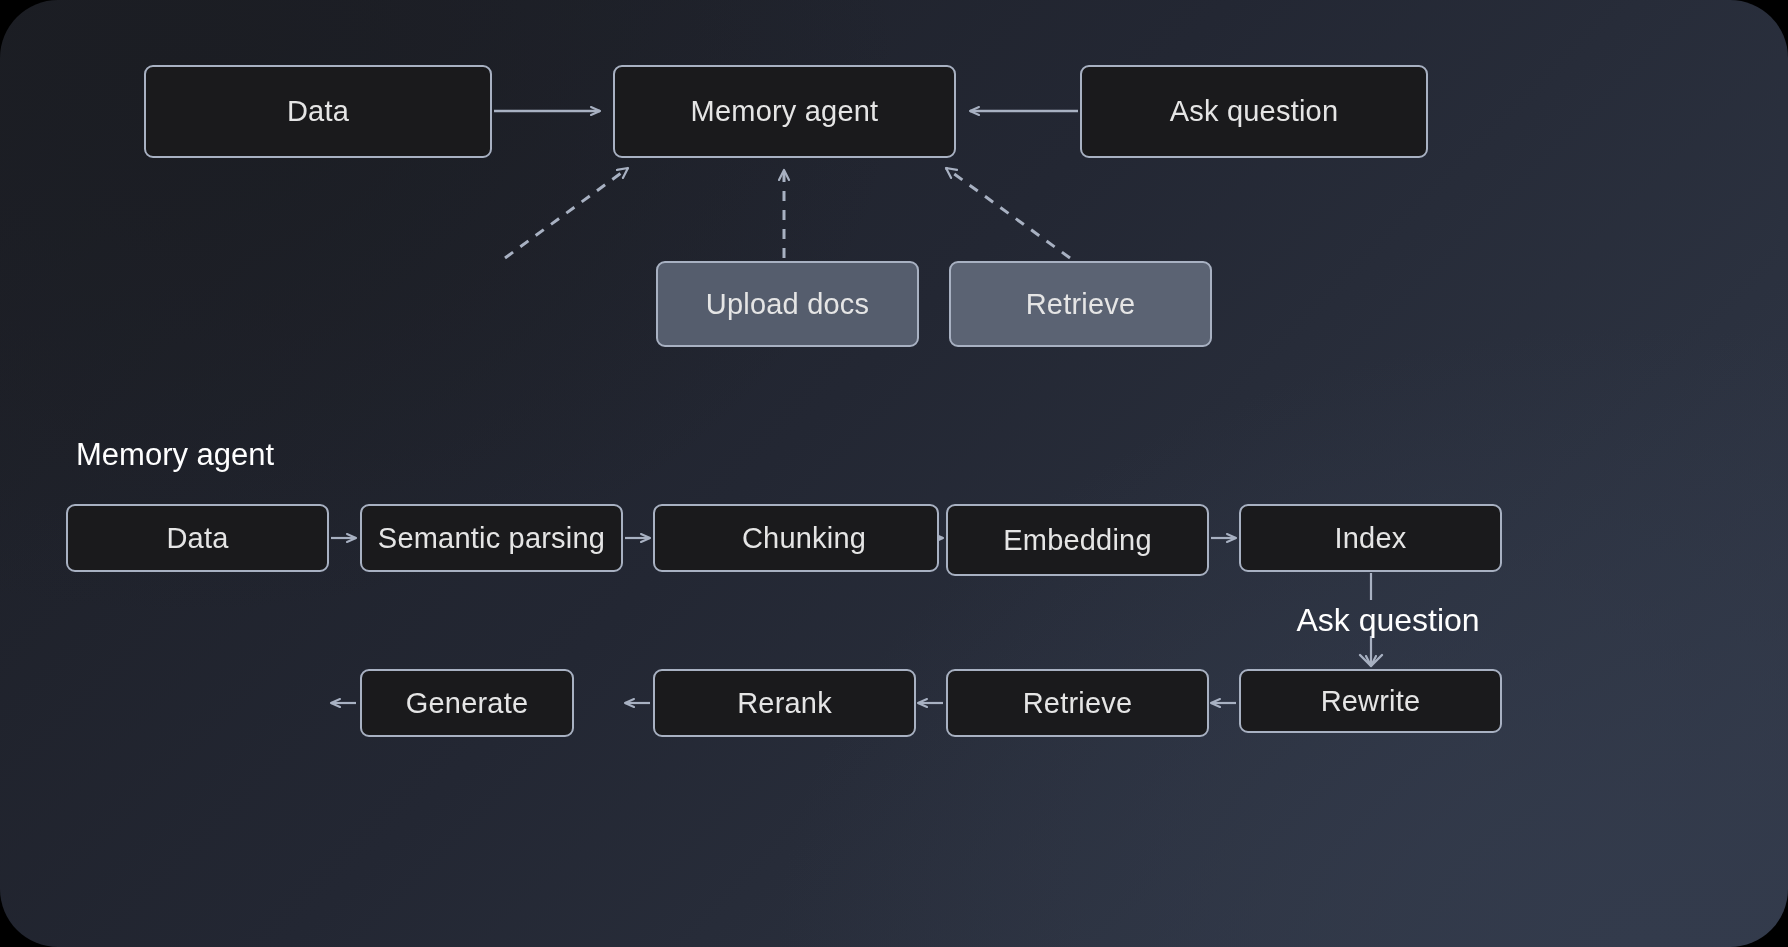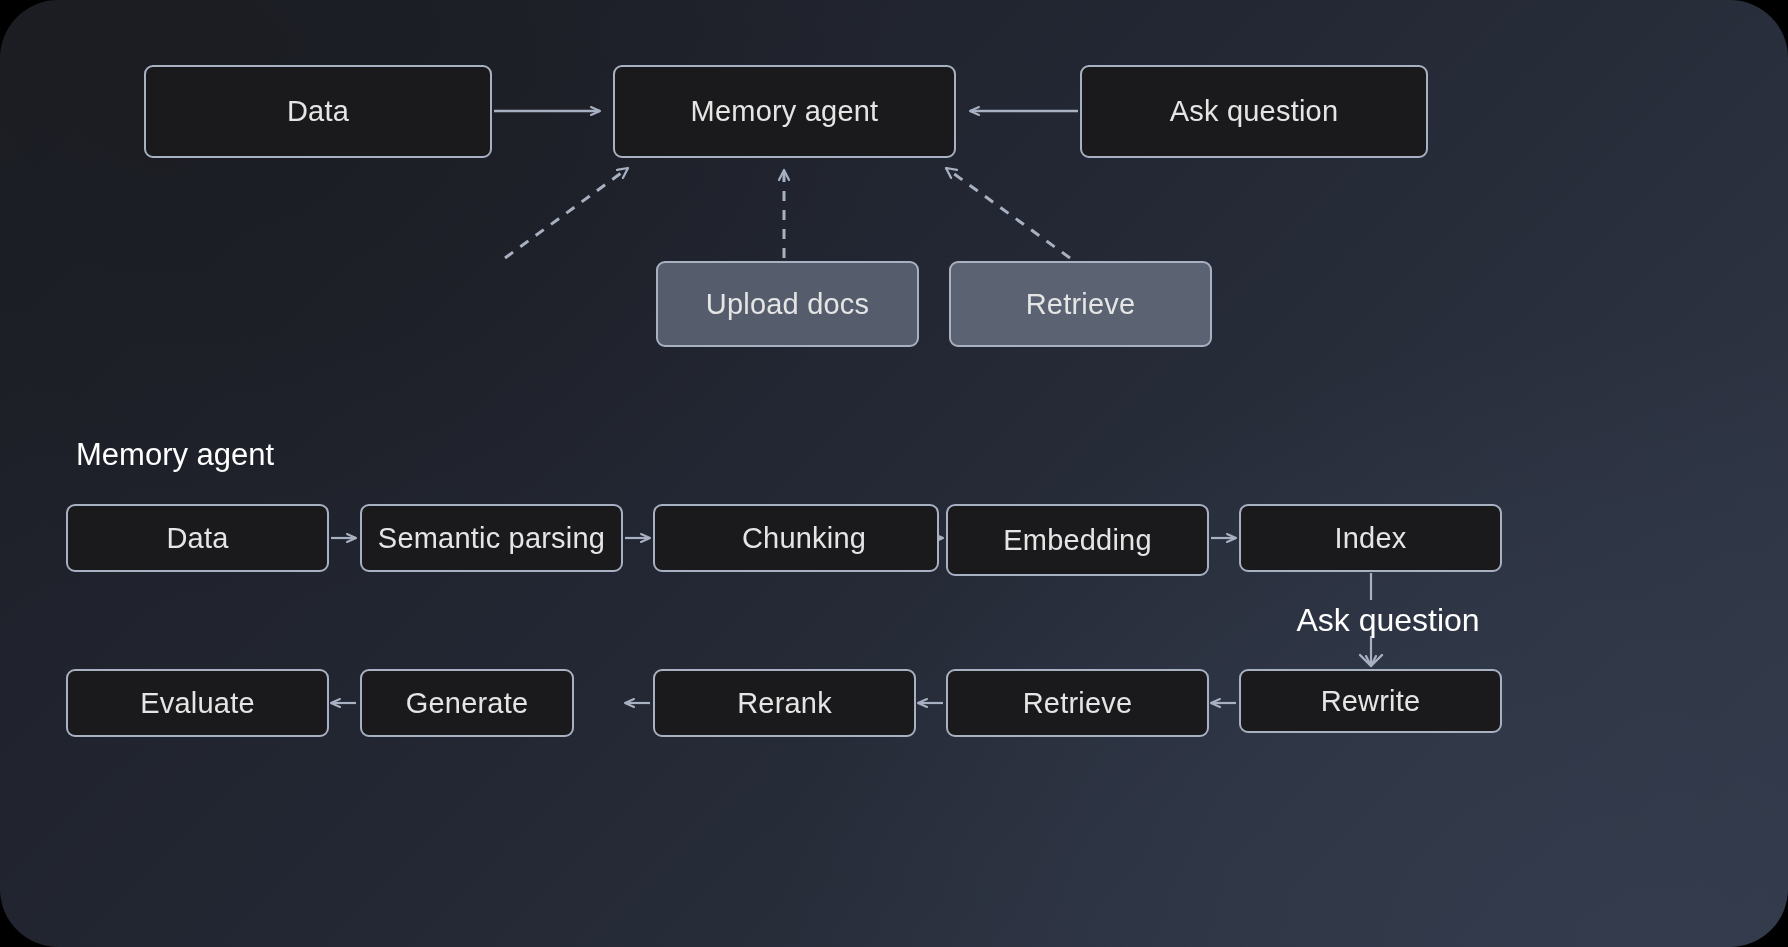--- a/index.html
+++ b/index.html
@@ -166,23 +166,20 @@
   </div>
   <div class="node" style="left:946px; top:504px; width:263px; height:72px;">
     <span class="nodelabel">Embedding</span>
   </div>
   <div class="node" style="left:1239px; top:504px; width:263px; height:68px;">
     <span class="nodelabel">Index</span>
   </div>
 
   <div class="edge-label" style="left:1371px; top:602px; transform:translateX(-50%);">Ask question</div>
 
-  <div class="node" style="left:66px; top:669px; width:263px; height:68px;">
-    <span class="nodelabel">Evaluate</span>
-  </div>
   <div class="node" style="left:360px; top:669px; width:214px; height:68px;">
     <span class="nodelabel">Generate</span>
   </div>
   <div class="node" style="left:653px; top:669px; width:263px; height:68px;">
     <span class="nodelabel">Rerank</span>
   </div>
   <div class="node" style="left:946px; top:669px; width:263px; height:68px;">
     <span class="nodelabel">Retrieve</span>
   </div>
   <div class="node" style="left:1239px; top:669px; width:263px; height:64px;">

